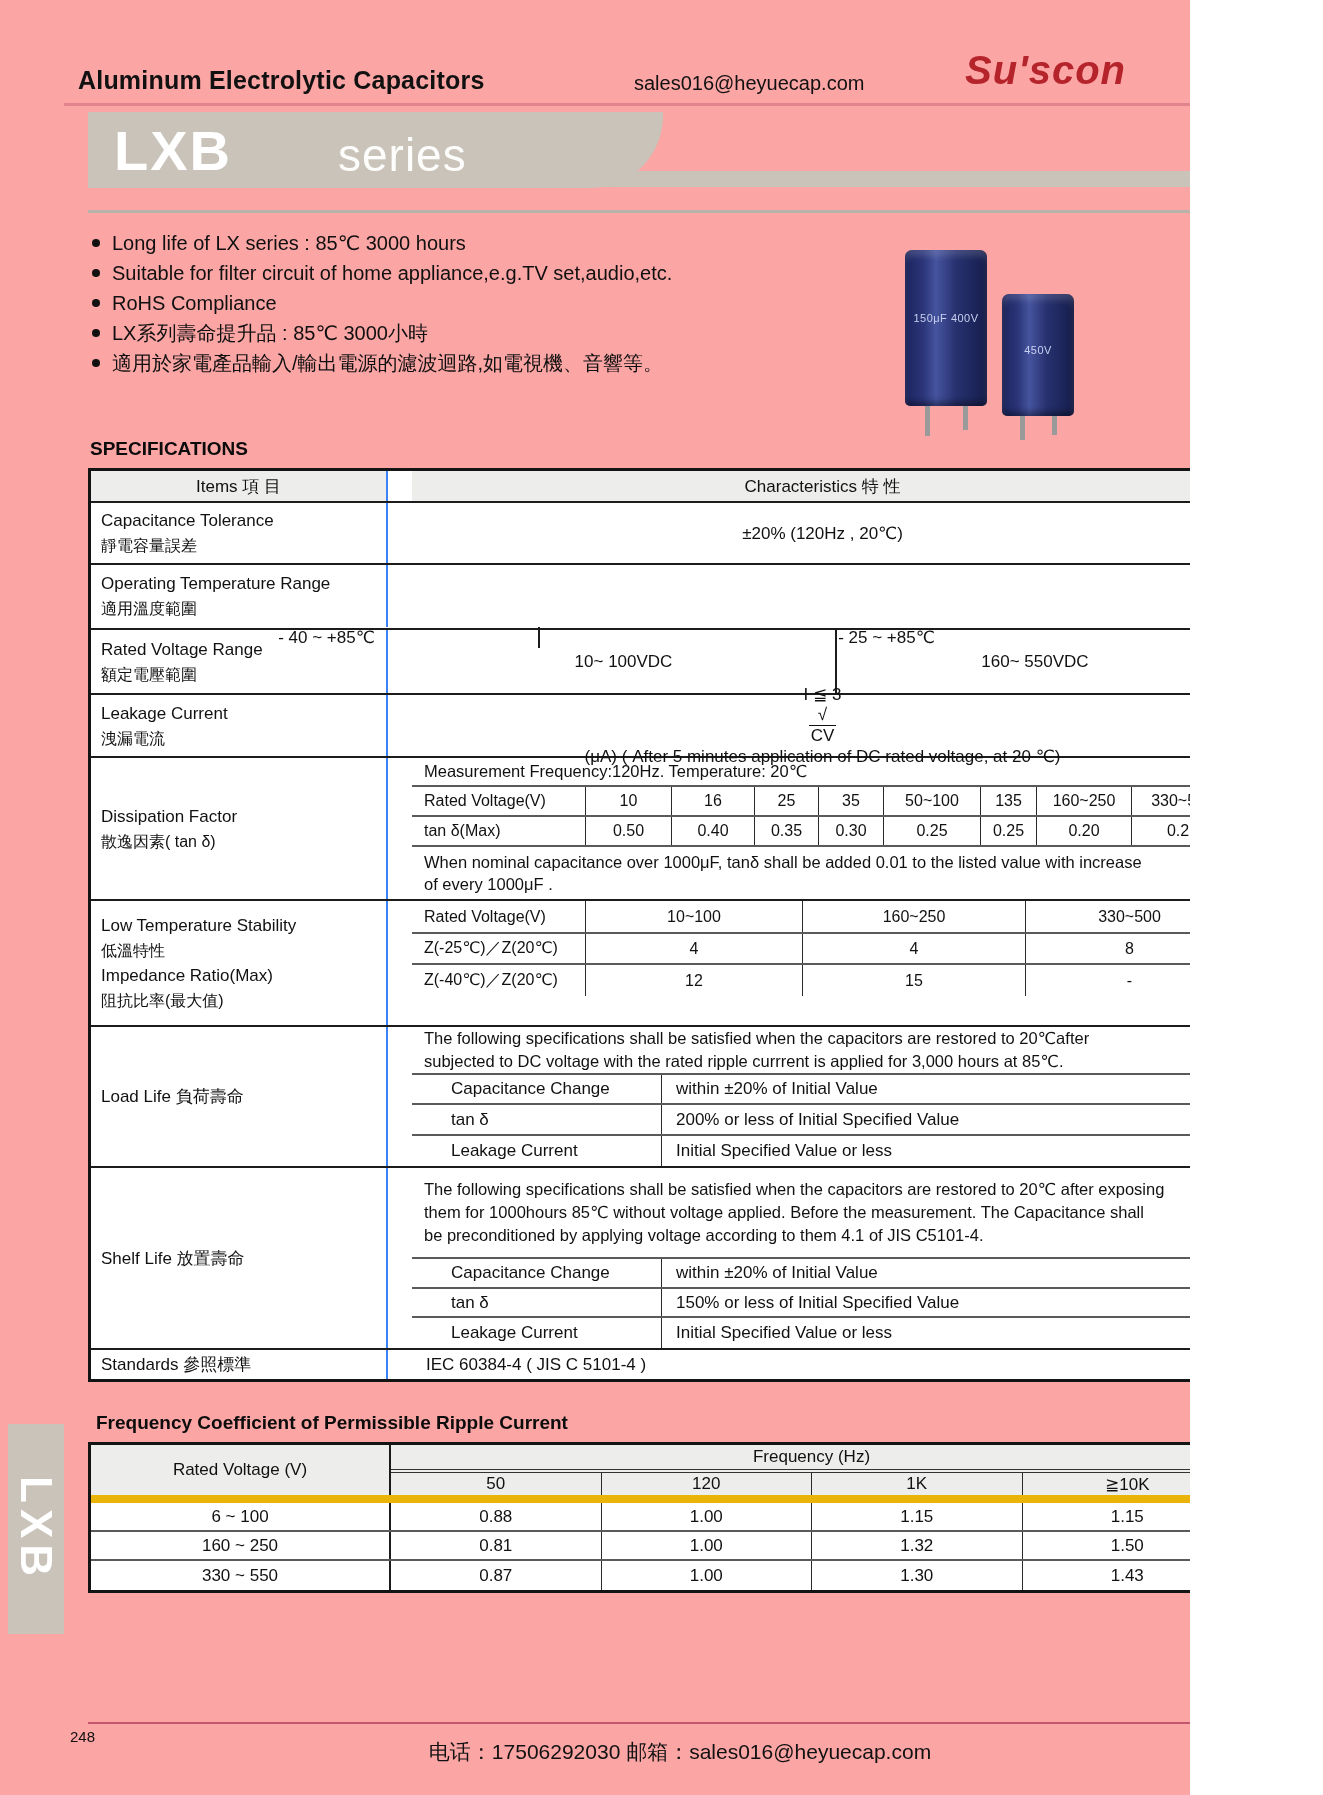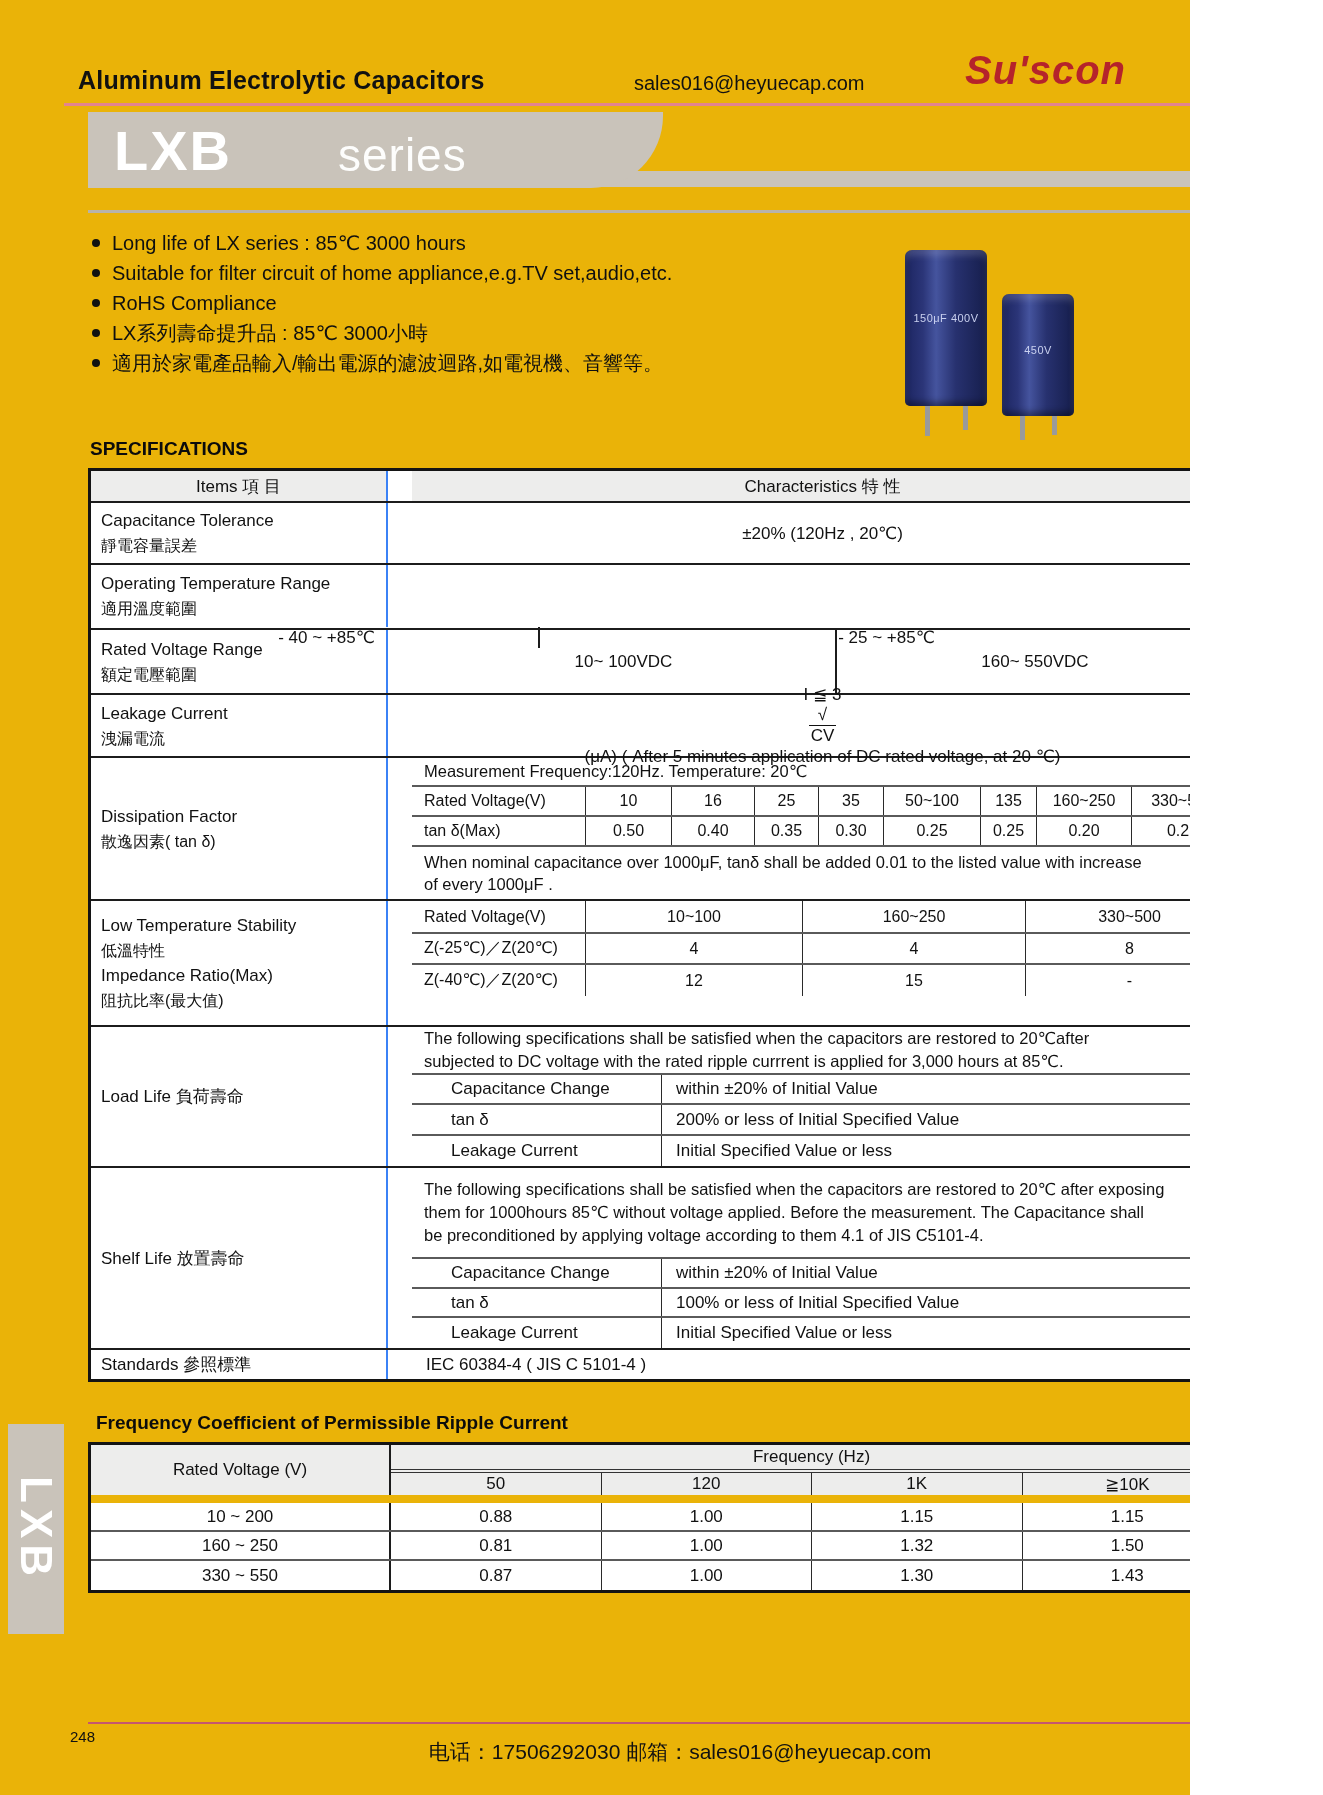--- a/index.html
+++ b/index.html
@@ -1,18 +1,18 @@
 <!DOCTYPE html>
 <html><head>
 <meta charset="utf-8">
 <style>
   * { margin:0; padding:0; box-sizing:border-box; }
   html,body { background:#ffffff; }
   body { font-family:"Liberation Sans","DejaVu Sans",sans-serif; color:#111; }
-  .page { position:relative; width:1190px; height:1795px; background:#eab308; overflow:hidden; }
+  .page { position:relative; width:1190px; height:1795px; background:#fca5a5; overflow:hidden; }
 
   
   .hdr-title { position:absolute; left:78px; top:66px; font-size:25px; font-weight:bold; letter-spacing:.2px; }
   .hdr-email { position:absolute; left:634px; top:72px; font-size:20px; }
   .hdr-brand { position:absolute; right:64px; top:48px; font-size:40px; font-weight:bold; font-style:italic; color:#b5232b; letter-spacing:1px; }
   .hdr-rule  { position:absolute; left:64px; top:103px; width:1196px; height:3px; background:#e2848e; }
 
   
   .banner { position:absolute; left:88px; top:112px; width:575px; height:76px; background:#c9c3ba; border-radius:0 0 72px 0; z-index:2; }
   .banner-code { position:absolute; left:26px; top:6px; font-size:56px; font-weight:bold; color:#fff; letter-spacing:2px; }
@@ -302,21 +302,21 @@
           <span>The following specifications shall be satisfied when the capacitors are restored to 20℃ after exposing</span>
           <span>them for 1000hours  85℃ without voltage applied. Before the measurement. The Capacitance shall</span>
           <span>be preconditioned by applying voltage according to them 4.1 of JIS C5101-4.</span>
         </div>
         <div class="kv-row" style="height:30px;">
           <div class="k">Capacitance Change</div>
           <div class="v">within ±20% of Initial Value</div>
         </div>
         <div class="kv-row" style="height:30px;">
           <div class="k">tan δ</div>
-          <div class="v">100% or less of Initial Specified Value</div>
+          <div class="v">150% or less of Initial Specified Value</div>
         </div>
         <div class="kv-row" style="height:30px;">
           <div class="k">Leakage Current</div>
           <div class="v">Initial Specified Value or less</div>
         </div>
       </div>
     </div>
 
     <div class="sec" style="height:31px;">
       <div class="lab" style="justify-content:center;">
@@ -335,21 +335,21 @@
         <div class="freq-hz">Frequency (Hz)</div>
         <div class="freq-cols" style="border-bottom:none; flex:1;">
           <div class="fc">50</div>
           <div class="fc">120</div>
           <div class="fc">1K</div>
           <div class="fc">≧10K</div>
         </div>
       </div>
     </div>
     <div class="freq-row">
-      <div class="fr-lab">10 ~ 200</div>
+      <div class="fr-lab">6 ~ 100</div>
       <div class="fr-val">0.88</div>
       <div class="fr-val">1.00</div>
       <div class="fr-val">1.15</div>
       <div class="fr-val">1.15</div>
     </div>
     <div class="freq-row">
       <div class="fr-lab">160 ~ 250</div>
       <div class="fr-val">0.81</div>
       <div class="fr-val">1.00</div>
       <div class="fr-val">1.32</div>

